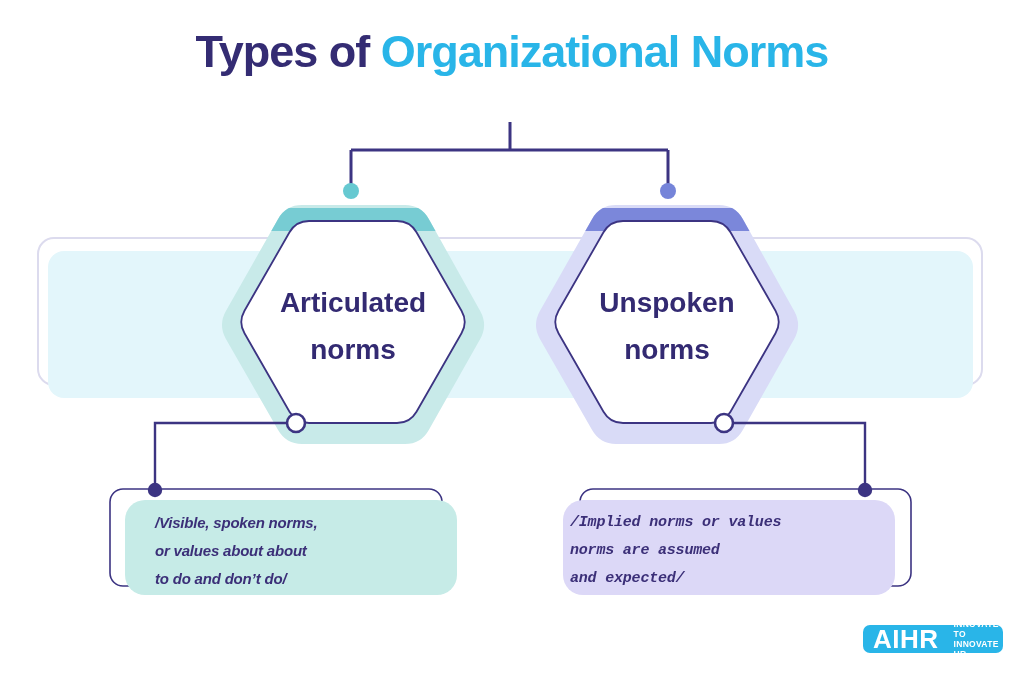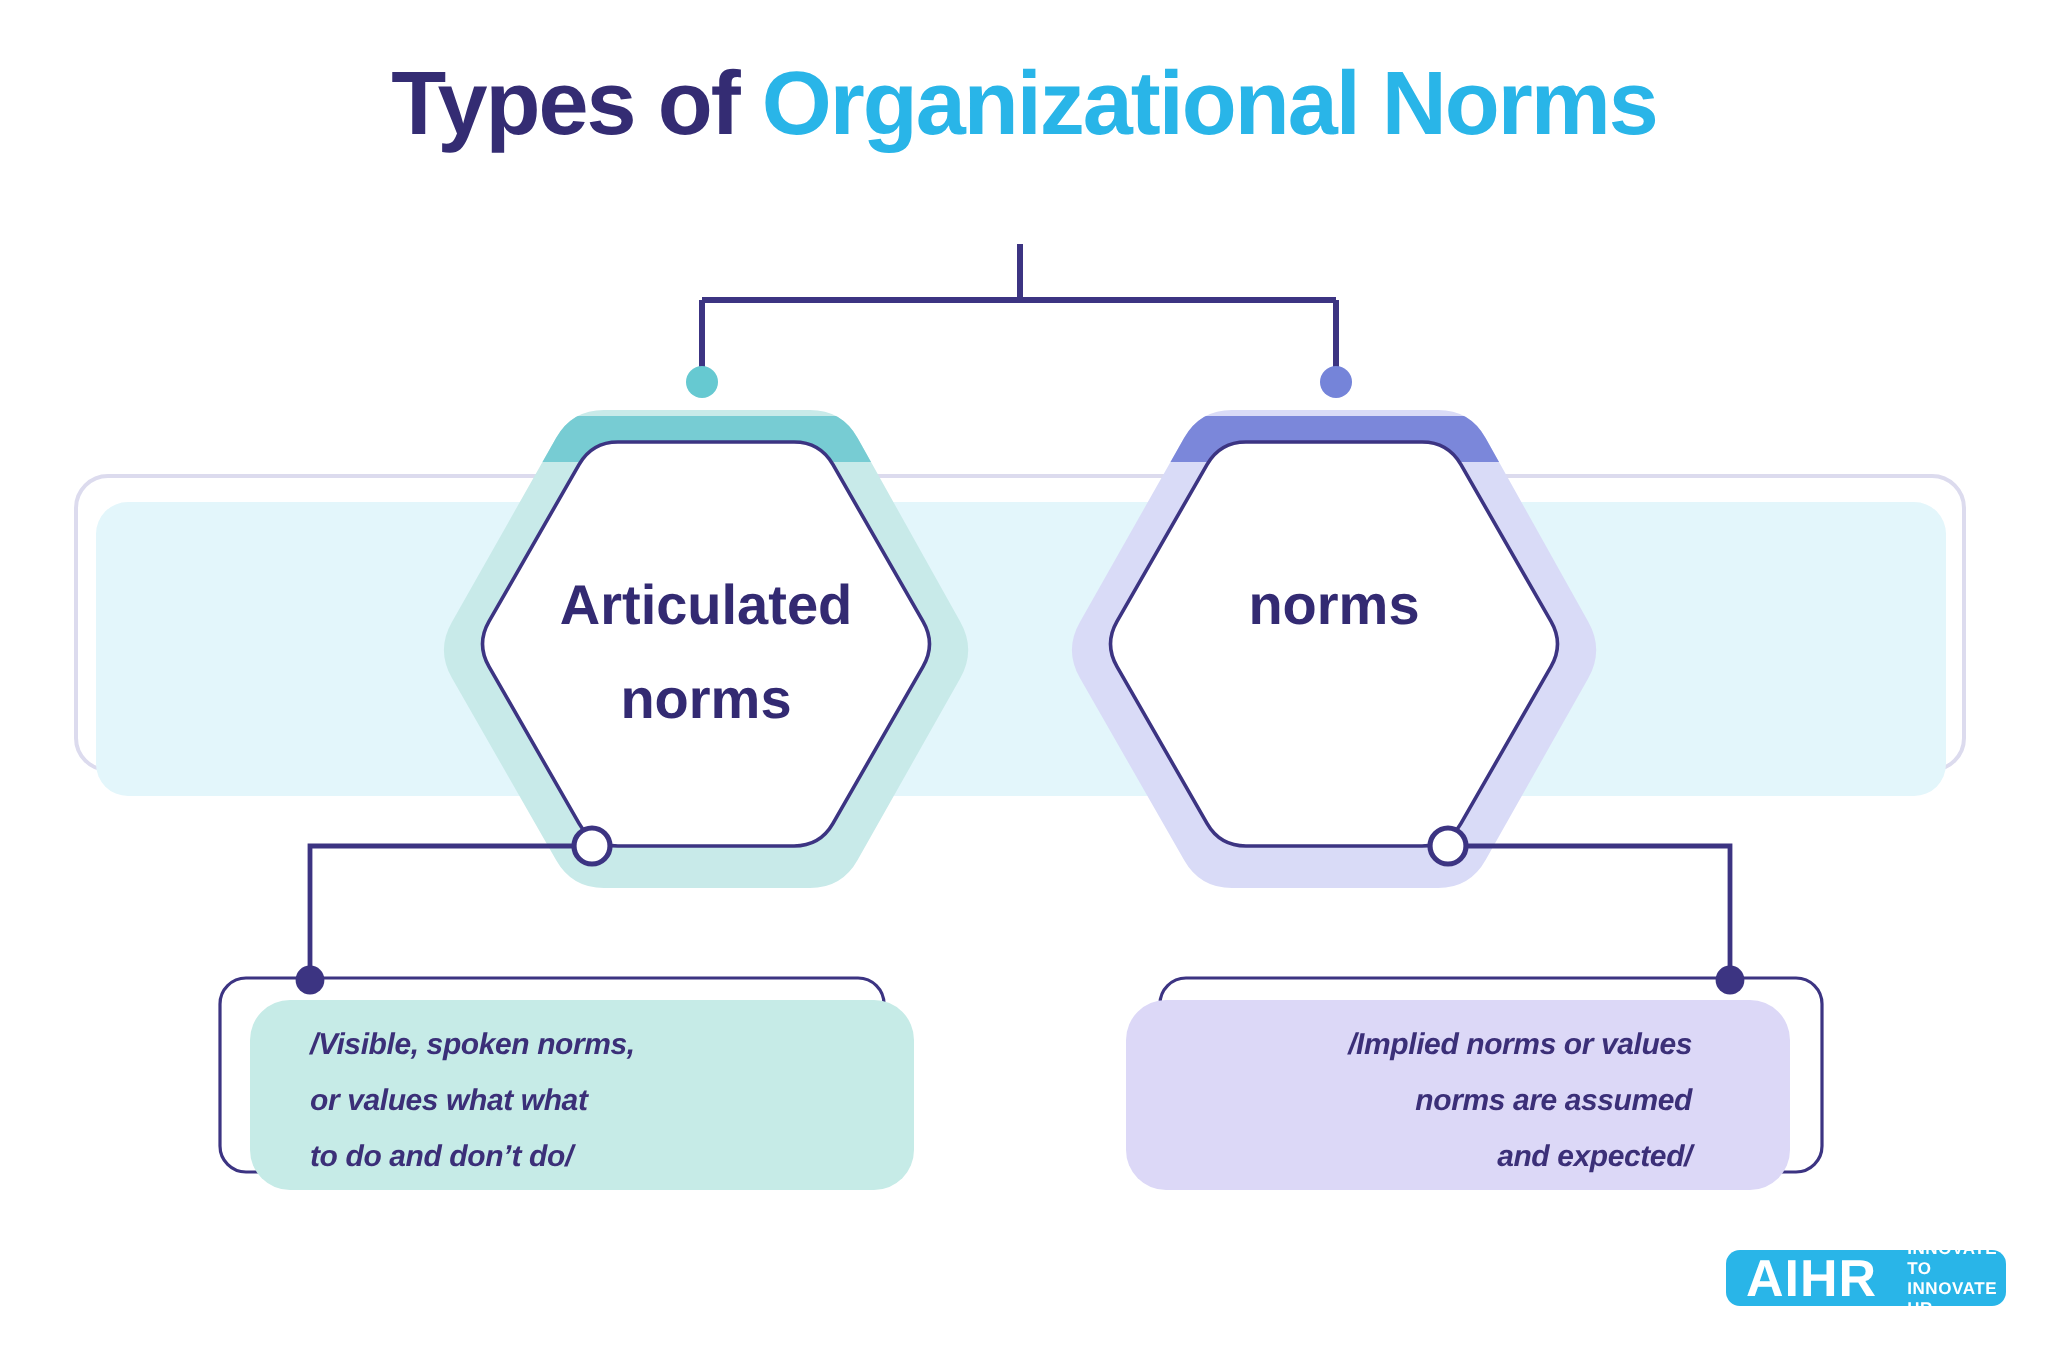--- a/index.html
+++ b/index.html
@@ -19,21 +19,21 @@
     font-size:28px;font-weight:700;color:#332a72;line-height:47px;top:279px;
   }
   .hex-label.left{left:253px;}
   .hex-label.right{left:567px;}
   .hex-label span{display:block;}
   .desc-text{
     position:absolute;top:509px;font-style:italic;font-weight:600;
     font-size:15px;line-height:28px;color:#3b2f78;letter-spacing:-0.2px;
   }
   .desc-text.left{left:155px;width:285px;text-align:left;}
-  .desc-text.right{left:546px;width:300px;text-align:right;}
+  .desc-text.right{left:570px;width:300px;text-align:left;font-family:Liberation Mono, monospace;}
   .desc-text span{display:block;}
   .logo{
     position:absolute;left:863px;top:625px;width:140px;height:28px;
     background:#29b5e8;border-radius:7px;display:flex;align-items:center;
     box-sizing:border-box;padding:4px 10px;color:#ffffff;
   }
   .logo .brand{font-size:26px;font-weight:700;letter-spacing:0.5px;line-height:40px;}
   .logo .divider{width:2px;height:24px;background:#ffffff;margin:0 7px 0 8px;}
   .logo .tagline{font-size:8.5px;font-weight:600;line-height:10px;letter-spacing:0.3px;}
   .logo .tagline span{display:block;}
@@ -86,26 +86,27 @@
     <circle cx="724" cy="423" r="9" fill="#ffffff" stroke="#3c3482" stroke-width="2.6"></circle>
   </svg>
 
   <h1 class="title"><span>Types of </span><span class="accent">Organizational Norms</span></h1>
 
   <div class="hex-label left">
     <span>Articulated</span>
     <span>norms</span>
   </div>
   <div class="hex-label right">
+    <span>Unspoken</span>
     <span>norms</span>
   </div>
 
   <div class="desc-text left">
     <span>/Visible, spoken norms,</span>
-    <span>or values what what</span>
+    <span>or values about about</span>
     <span>to do and don’t do/</span>
   </div>
   <div class="desc-text right">
     <span>/Implied norms or values</span>
     <span>norms are assumed</span>
     <span>and expected/</span>
   </div>
 
   <div class="logo">
     <span class="brand">AIHR</span>

